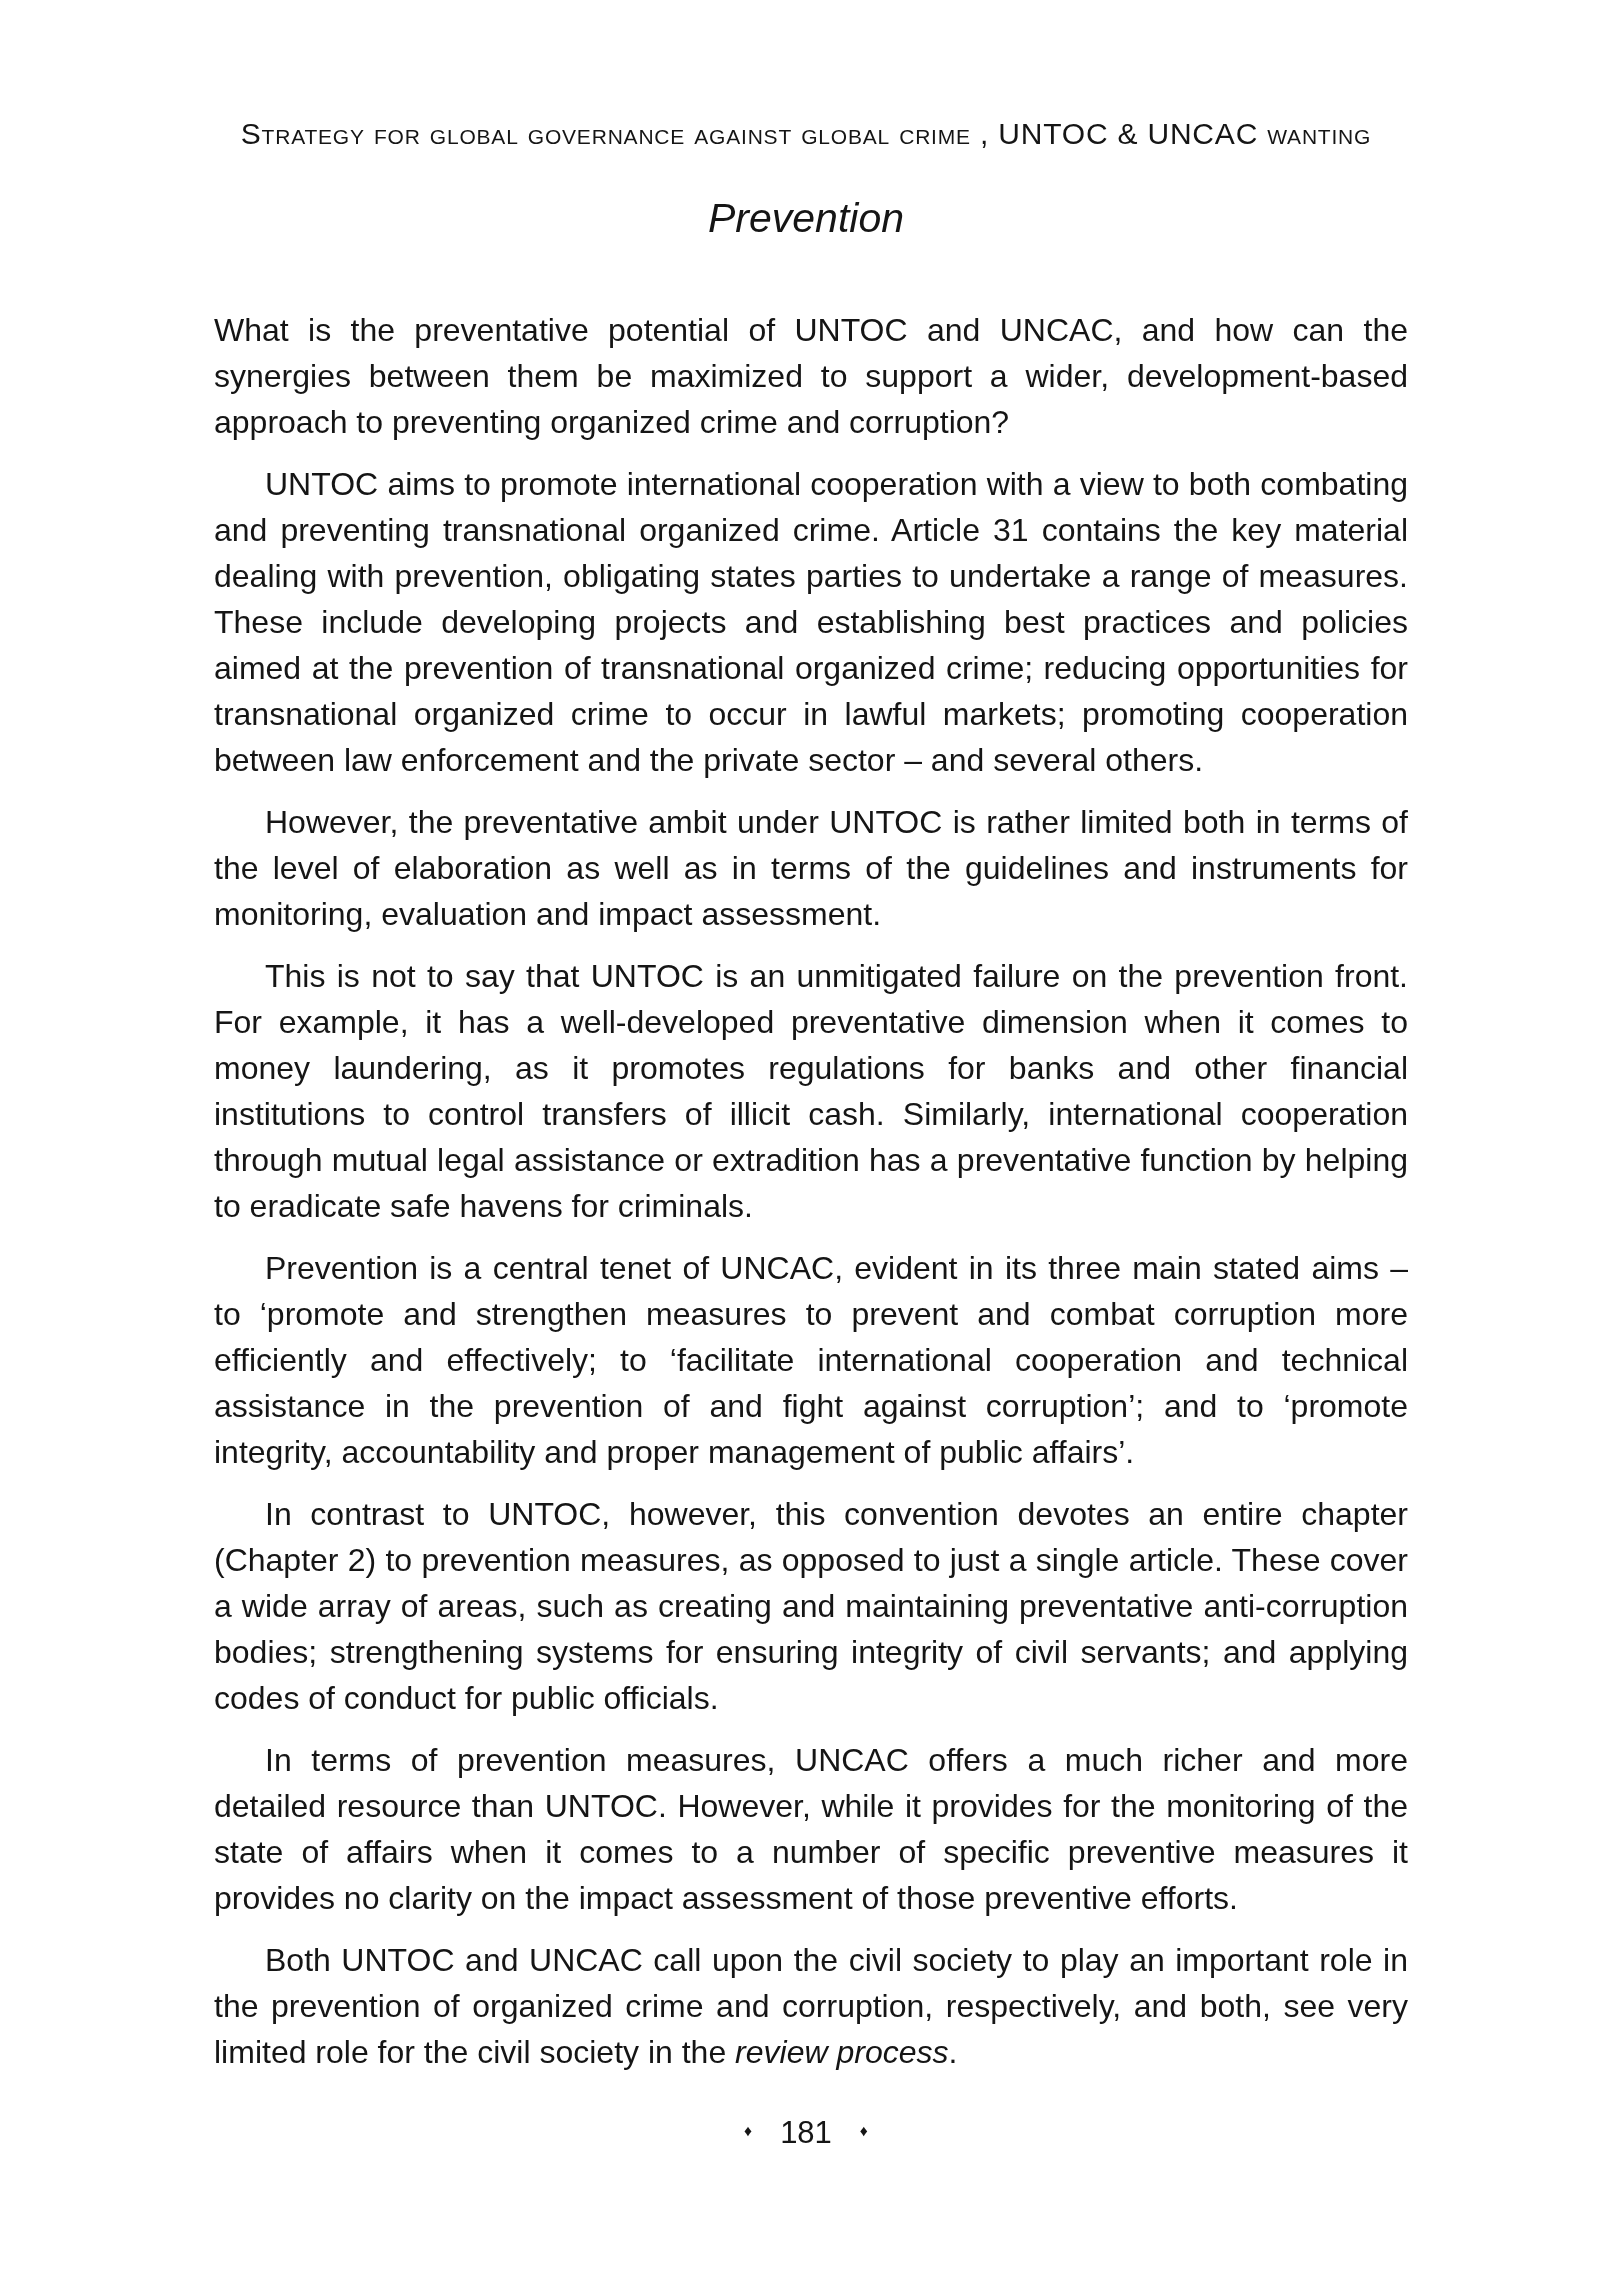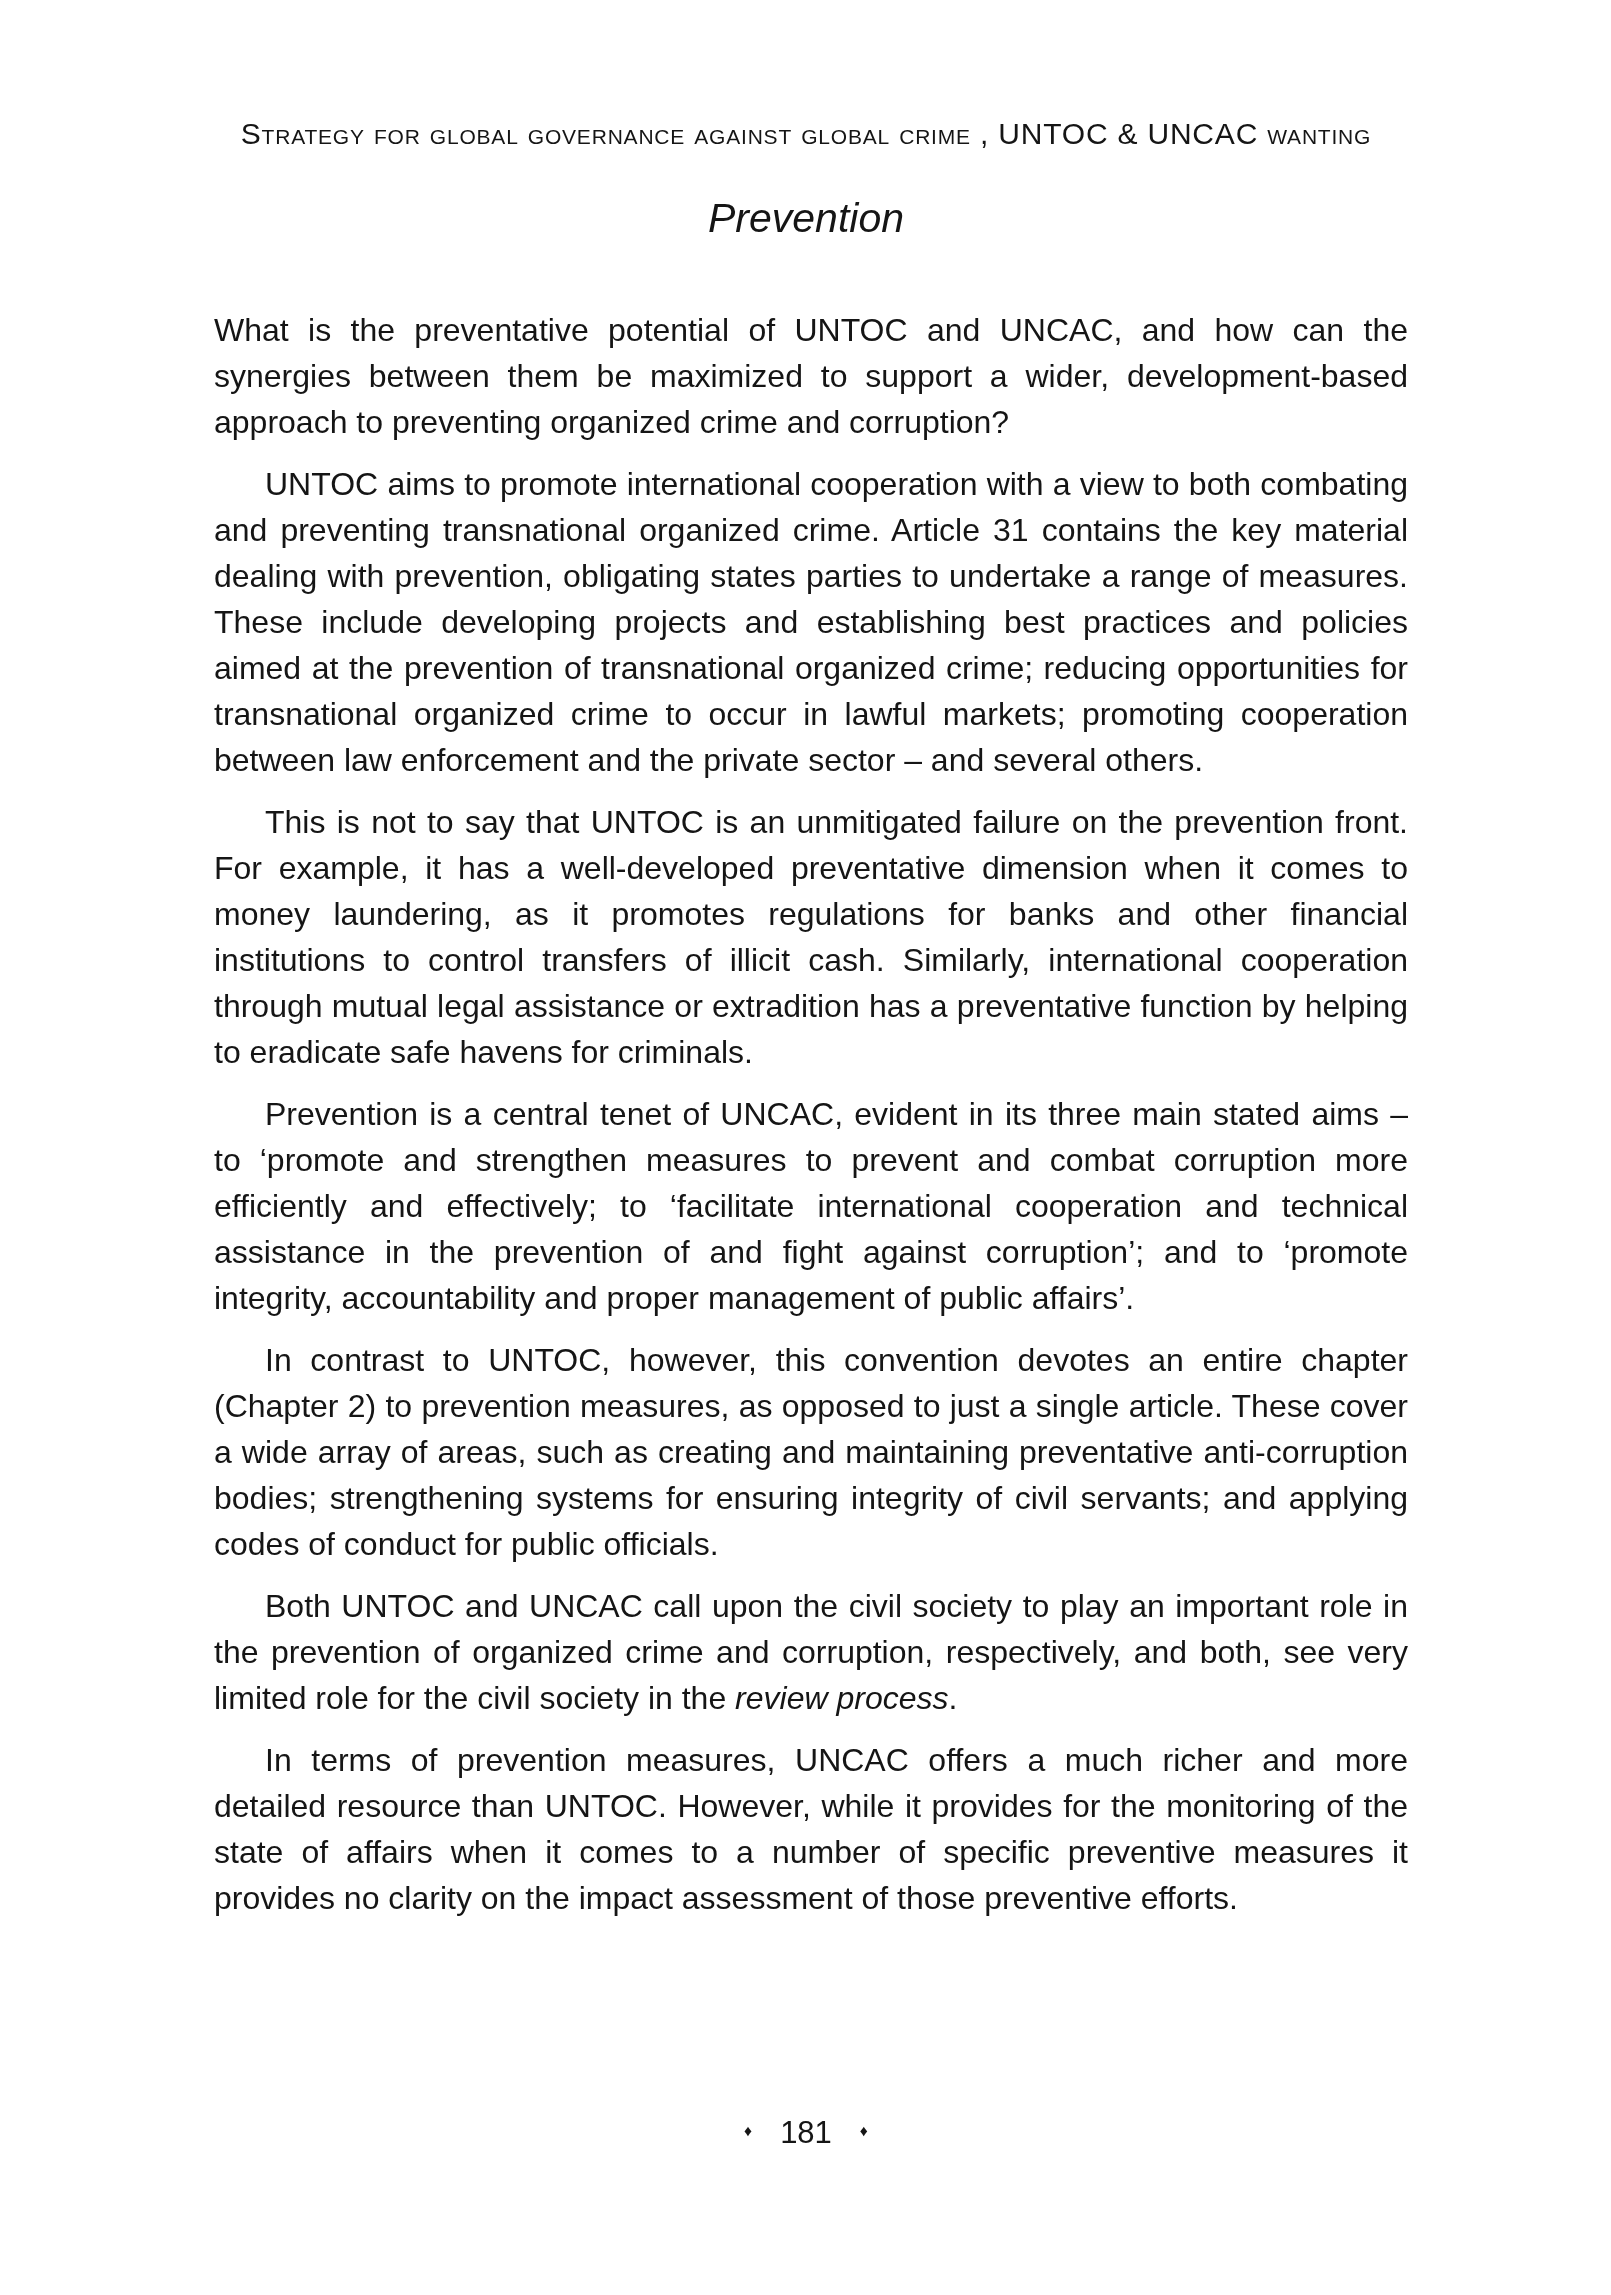--- a/index.html
+++ b/index.html
@@ -79,25 +79,26 @@
 
 <div class="page">
 
   <div class="running-header">Strategy for global governance against global crime , UNTOC &amp; UNCAC wanting</div>
 
   <div class="section-title">Prevention</div>
 
   <div class="page-body">
     <p class="no-indent">What is the preventative potential of UNTOC and UNCAC, and how can the synergies between them be maximized to support a wider, development-based approach to preventing organized crime and corruption?</p>
     <p>UNTOC aims to promote international cooperation with a view to both combating and preventing transnational organized crime. Article 31 contains the key material dealing with prevention, obligating states parties to undertake a range of measures. These include developing projects and establishing best practices and policies aimed at the prevention of transnational organized crime; reducing opportunities for transnational organized crime to occur in lawful markets; promoting cooperation between law enforcement and the private sector – and several others.</p>
+    <p>However, the preventative ambit under UNTOC is rather limited both in terms of the level of elaboration as well as in terms of the guidelines and instruments for monitoring, evaluation and impact assessment.</p>
     <p>This is not to say that UNTOC is an unmitigated failure on the prevention front. For example, it has a well-developed preventative dimension when it comes to money laundering, as it promotes regulations for banks and other financial institutions to control transfers of illicit cash. Similarly, international cooperation through mutual legal assistance or extradition has a preventative function by helping to eradicate safe havens for criminals.</p>
     <p>Prevention is a central tenet of UNCAC, evident in its three main stated aims – to ‘promote and strengthen measures to prevent and combat corruption more efficiently and effectively; to ‘facilitate international cooperation and technical assistance in the prevention of and fight against corruption’; and to ‘promote integrity, accountability and proper management of public affairs’.</p>
     <p>In contrast to UNTOC, however, this convention devotes an entire chapter (Chapter 2) to prevention measures, as opposed to just a single article. These cover a wide array of areas, such as creating and maintaining preventative anti-corruption bodies; strengthening systems for ensuring integrity of civil servants; and applying codes of conduct for public officials.</p>
+    <p>In terms of prevention measures, UNCAC offers a much richer and more detailed resource than UNTOC. However, while it provides for the monitoring of the state of affairs when it comes to a number of specific preventive measures it provides no clarity on the impact assessment of those preventive efforts.</p>
     <p><span>Both UNTOC and UNCAC call upon the civil society to play an important role in the prevention of organized crime and corruption, respectively, and both, see very limited role for the civil society in the </span><span class="italic">review process</span><span>.</span></p>
-    <p>In terms of prevention measures, UNCAC offers a much richer and more detailed resource than UNTOC. However, while it provides for the monitoring of the state of affairs when it comes to a number of specific preventive measures it provides no clarity on the impact assessment of those preventive efforts.</p>
   </div>
 
   <div class="page-footer">
     <span class="ornament">♦</span><span class="page-number">181</span><span class="ornament">♦</span>
   </div>
 
 </div>
 
 
 </body></html>

